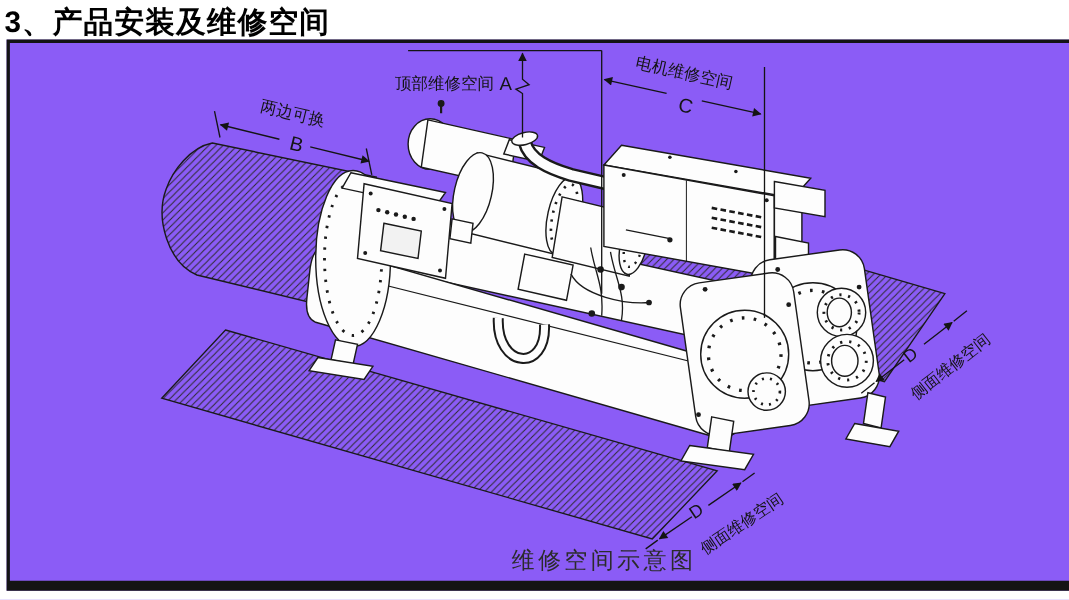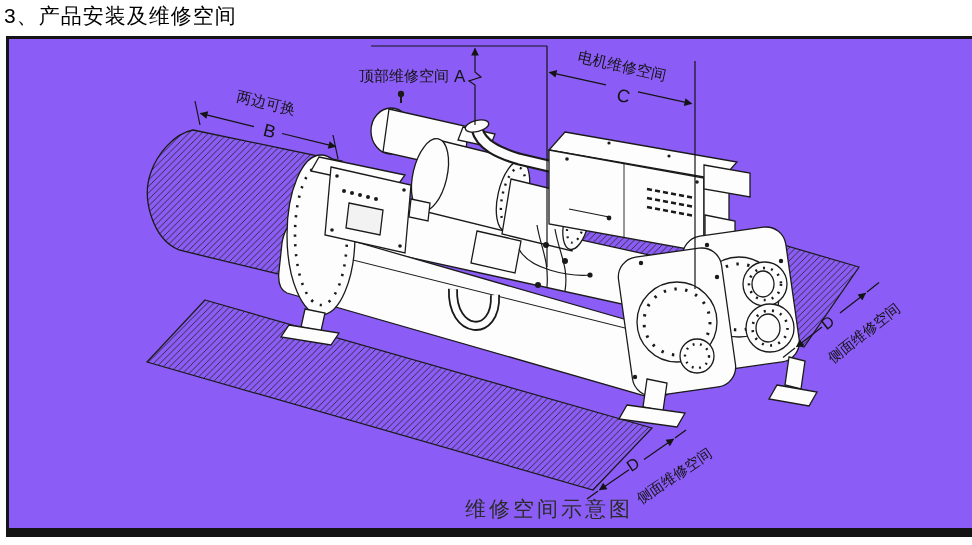--- a/index.html
+++ b/index.html
@@ -1,18 +1,18 @@
 <!DOCTYPE html>
 <html><head>
 <meta charset="utf-8">
 <style>
   html,body{margin:0;padding:0;background:#ffffff;}
   .page{position:relative;width:972px;height:545px;background:#ffffff;overflow:hidden;
         font-family:"Liberation Sans",sans-serif;}
-  .doc-title{position:absolute;left:4px;top:2px;font-size:21px;font-weight:normal;
+  .doc-title{position:absolute;left:4px;top:2px;font-size:27px;font-weight:bold;
              color:#000;letter-spacing:1px;white-space:nowrap;}
   .diagram-box{position:absolute;left:6px;top:36px;width:952px;height:489px;
                background:#8b5cf6;border:3px solid #141414;border-bottom-width:9px;padding-left:40px;}
   .diagram-box svg{display:block;width:100%;height:100%;}
   .cjk{font-family:"Liberation Serif","DejaVu Serif",serif;}
   .dimletter{font-family:"Liberation Sans","DejaVu Sans",sans-serif;}
 </style>
 </head>
 <body>
 

